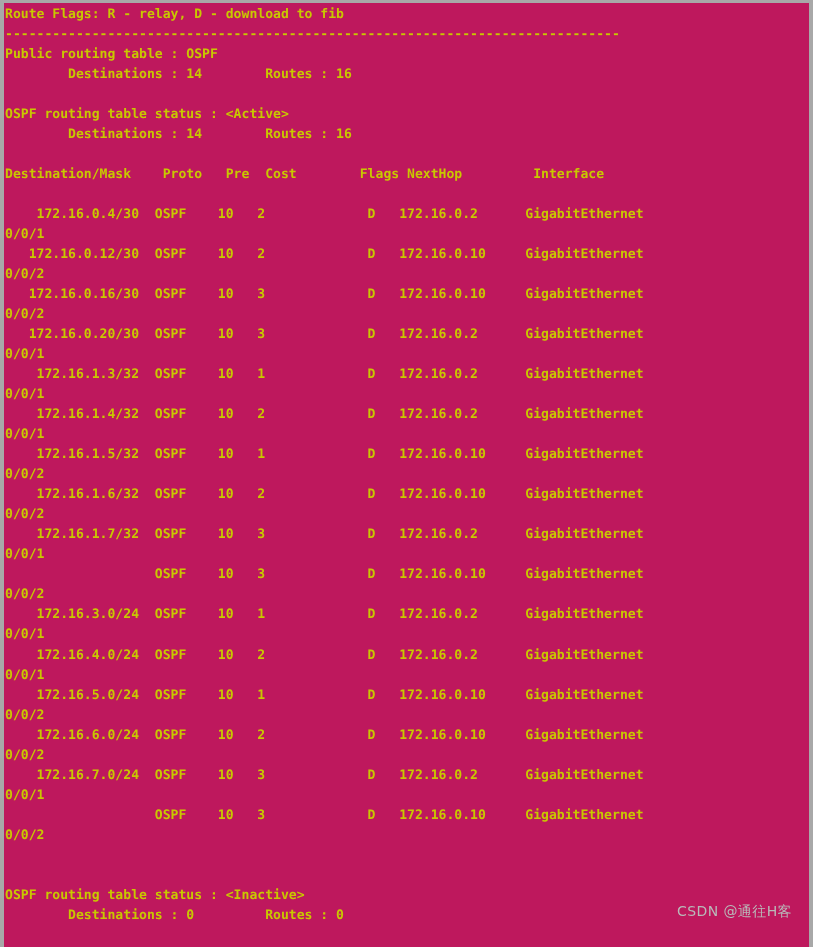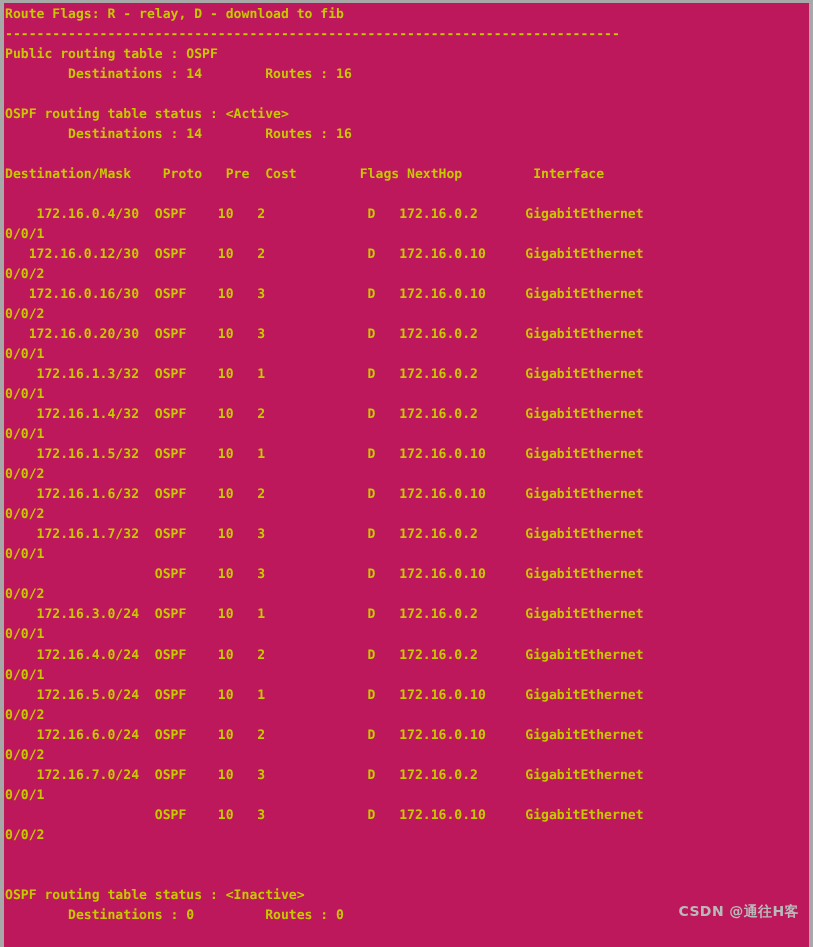--- a/index.html
+++ b/index.html
@@ -36,26 +36,26 @@
     font-size: 13.1px;
     line-height: 20.02px;
     color: #c8c800;
     font-weight: bold;
     letter-spacing: 0px;
     white-space: pre;
     text-rendering: geometricPrecision;
   }
   .watermark {
     position: absolute;
-    right: 10px;
+    right: 17px;
     bottom: 26px;
     color: #b9b9b9;
     font-family: "DejaVu Sans", "Liberation Sans", sans-serif;
     font-size: 14px;
-    font-weight: bold;
+    font-weight: normal;
     letter-spacing: 0.4px;
     white-space: nowrap;
     pointer-events: none;
   }
 </style>
 </head>
 <body>
 
 <div id="terminal">
   <div id="screen">

